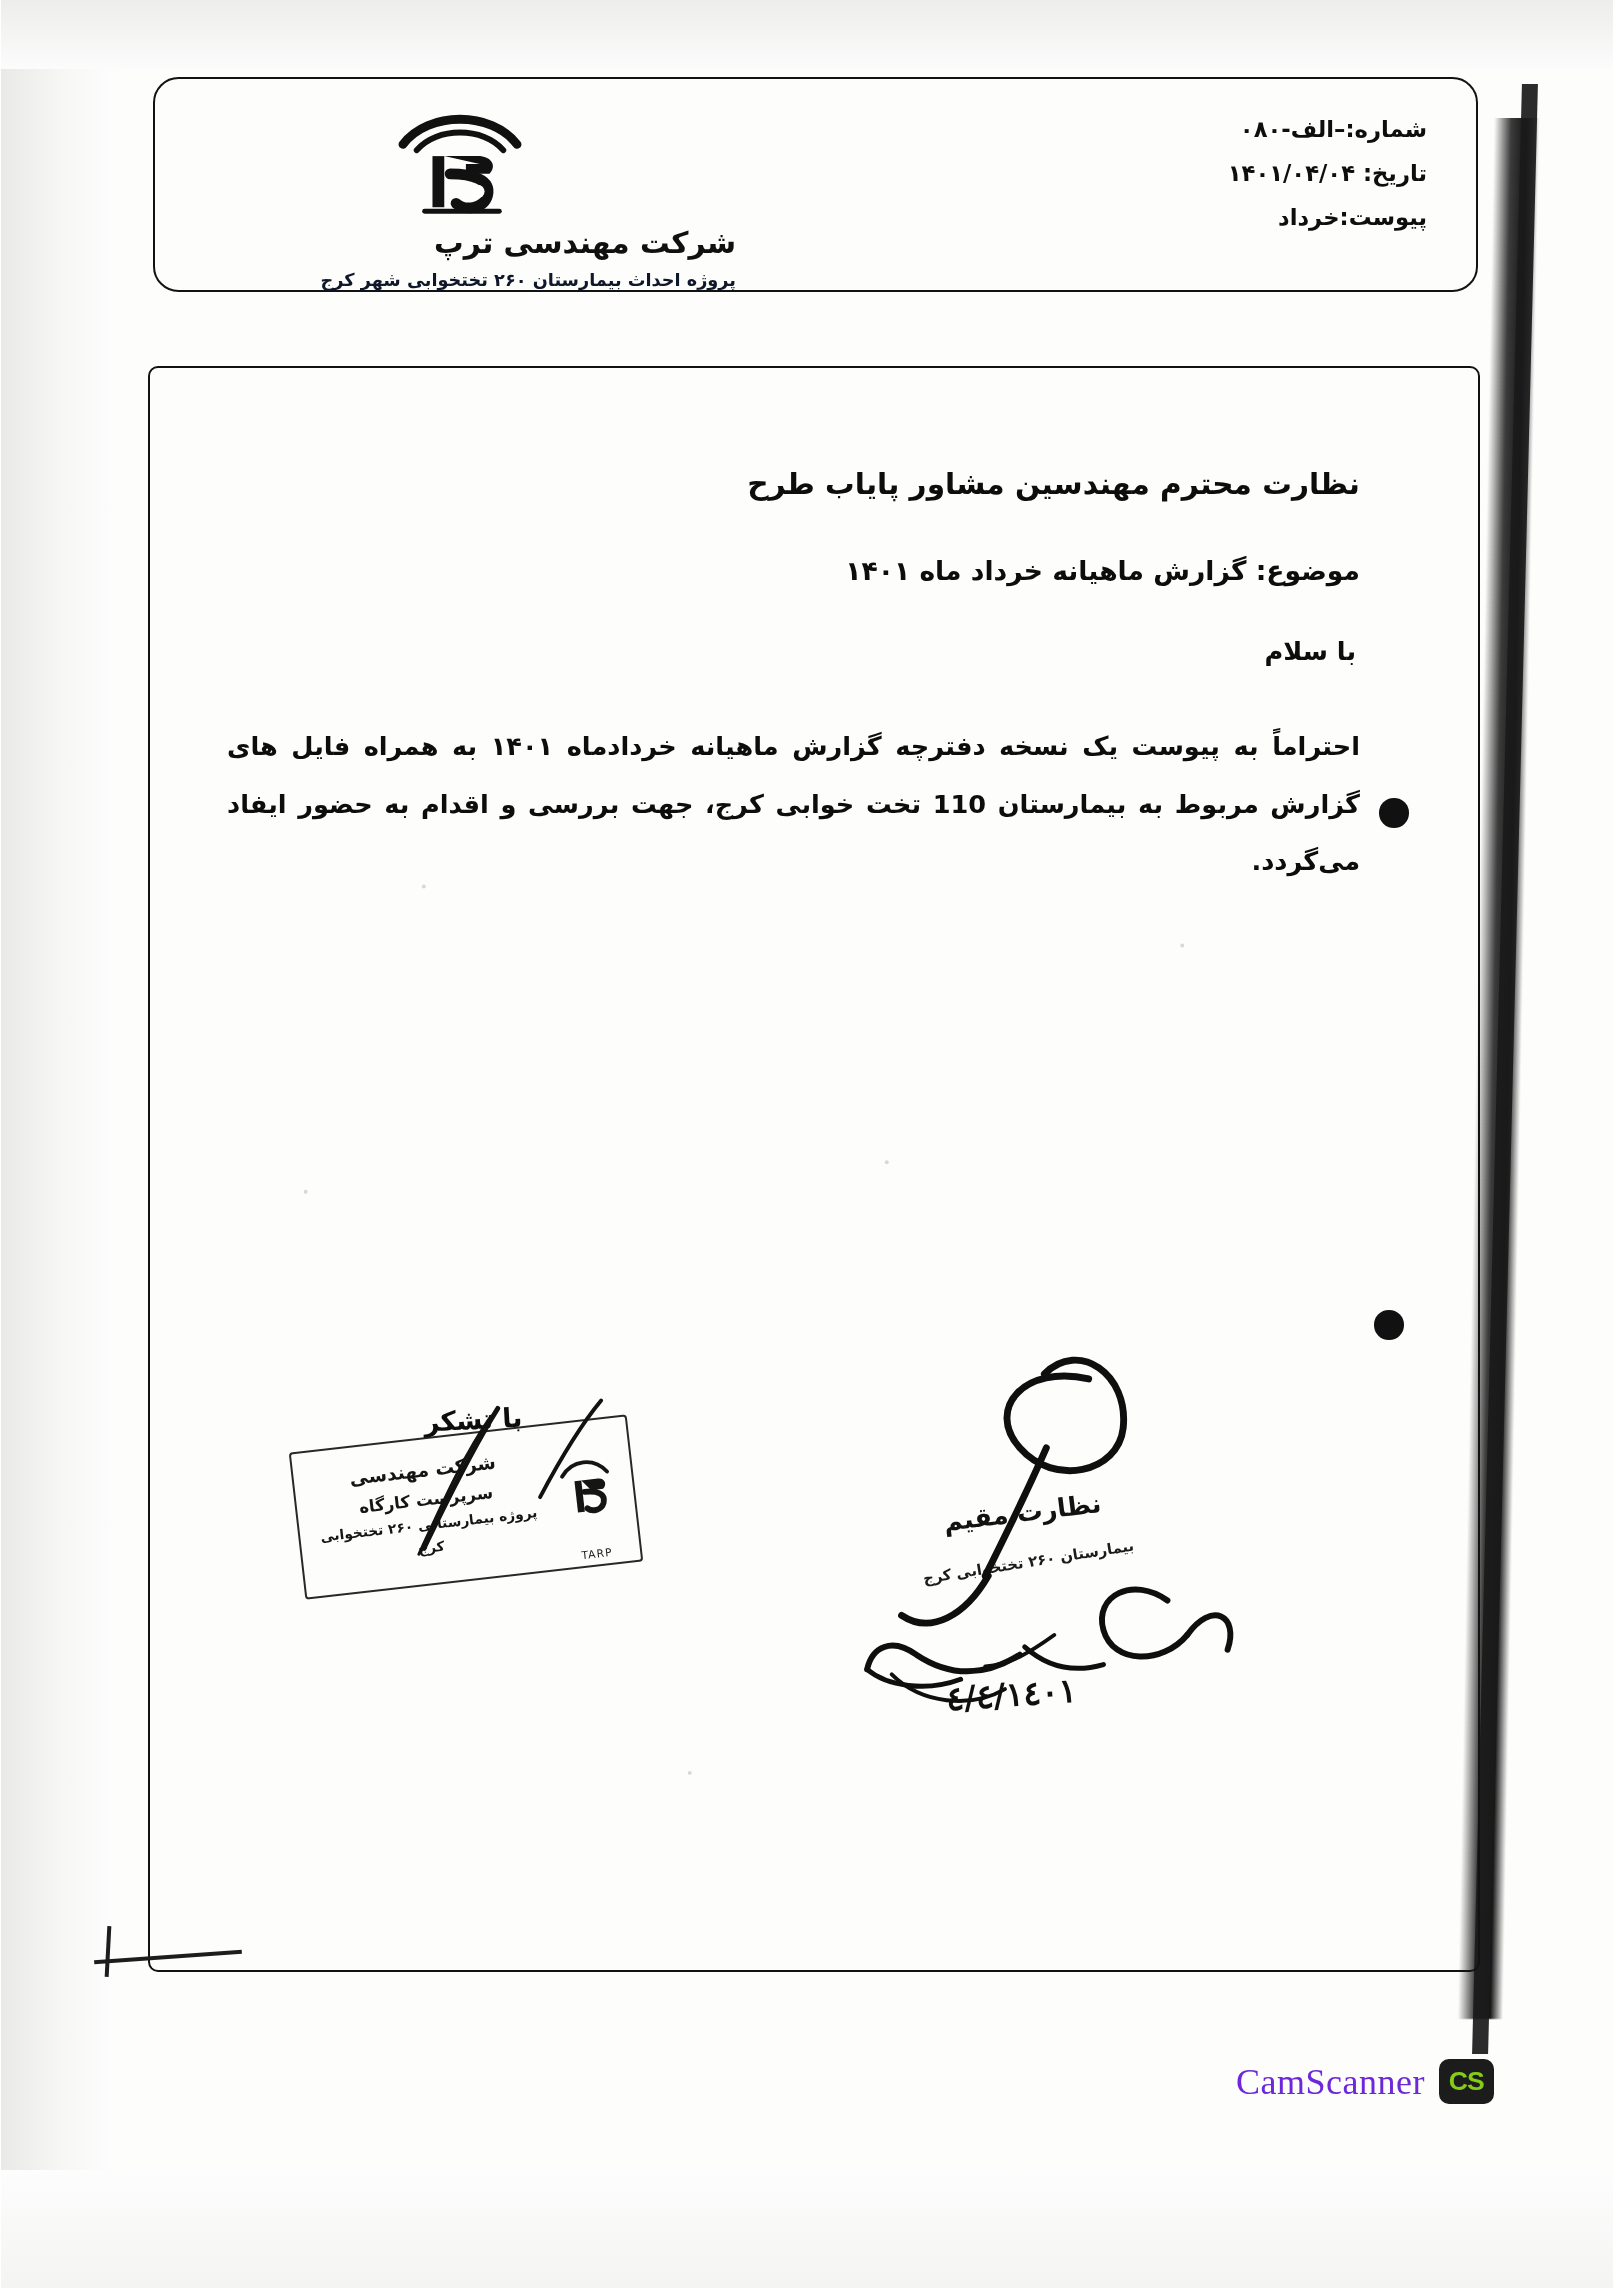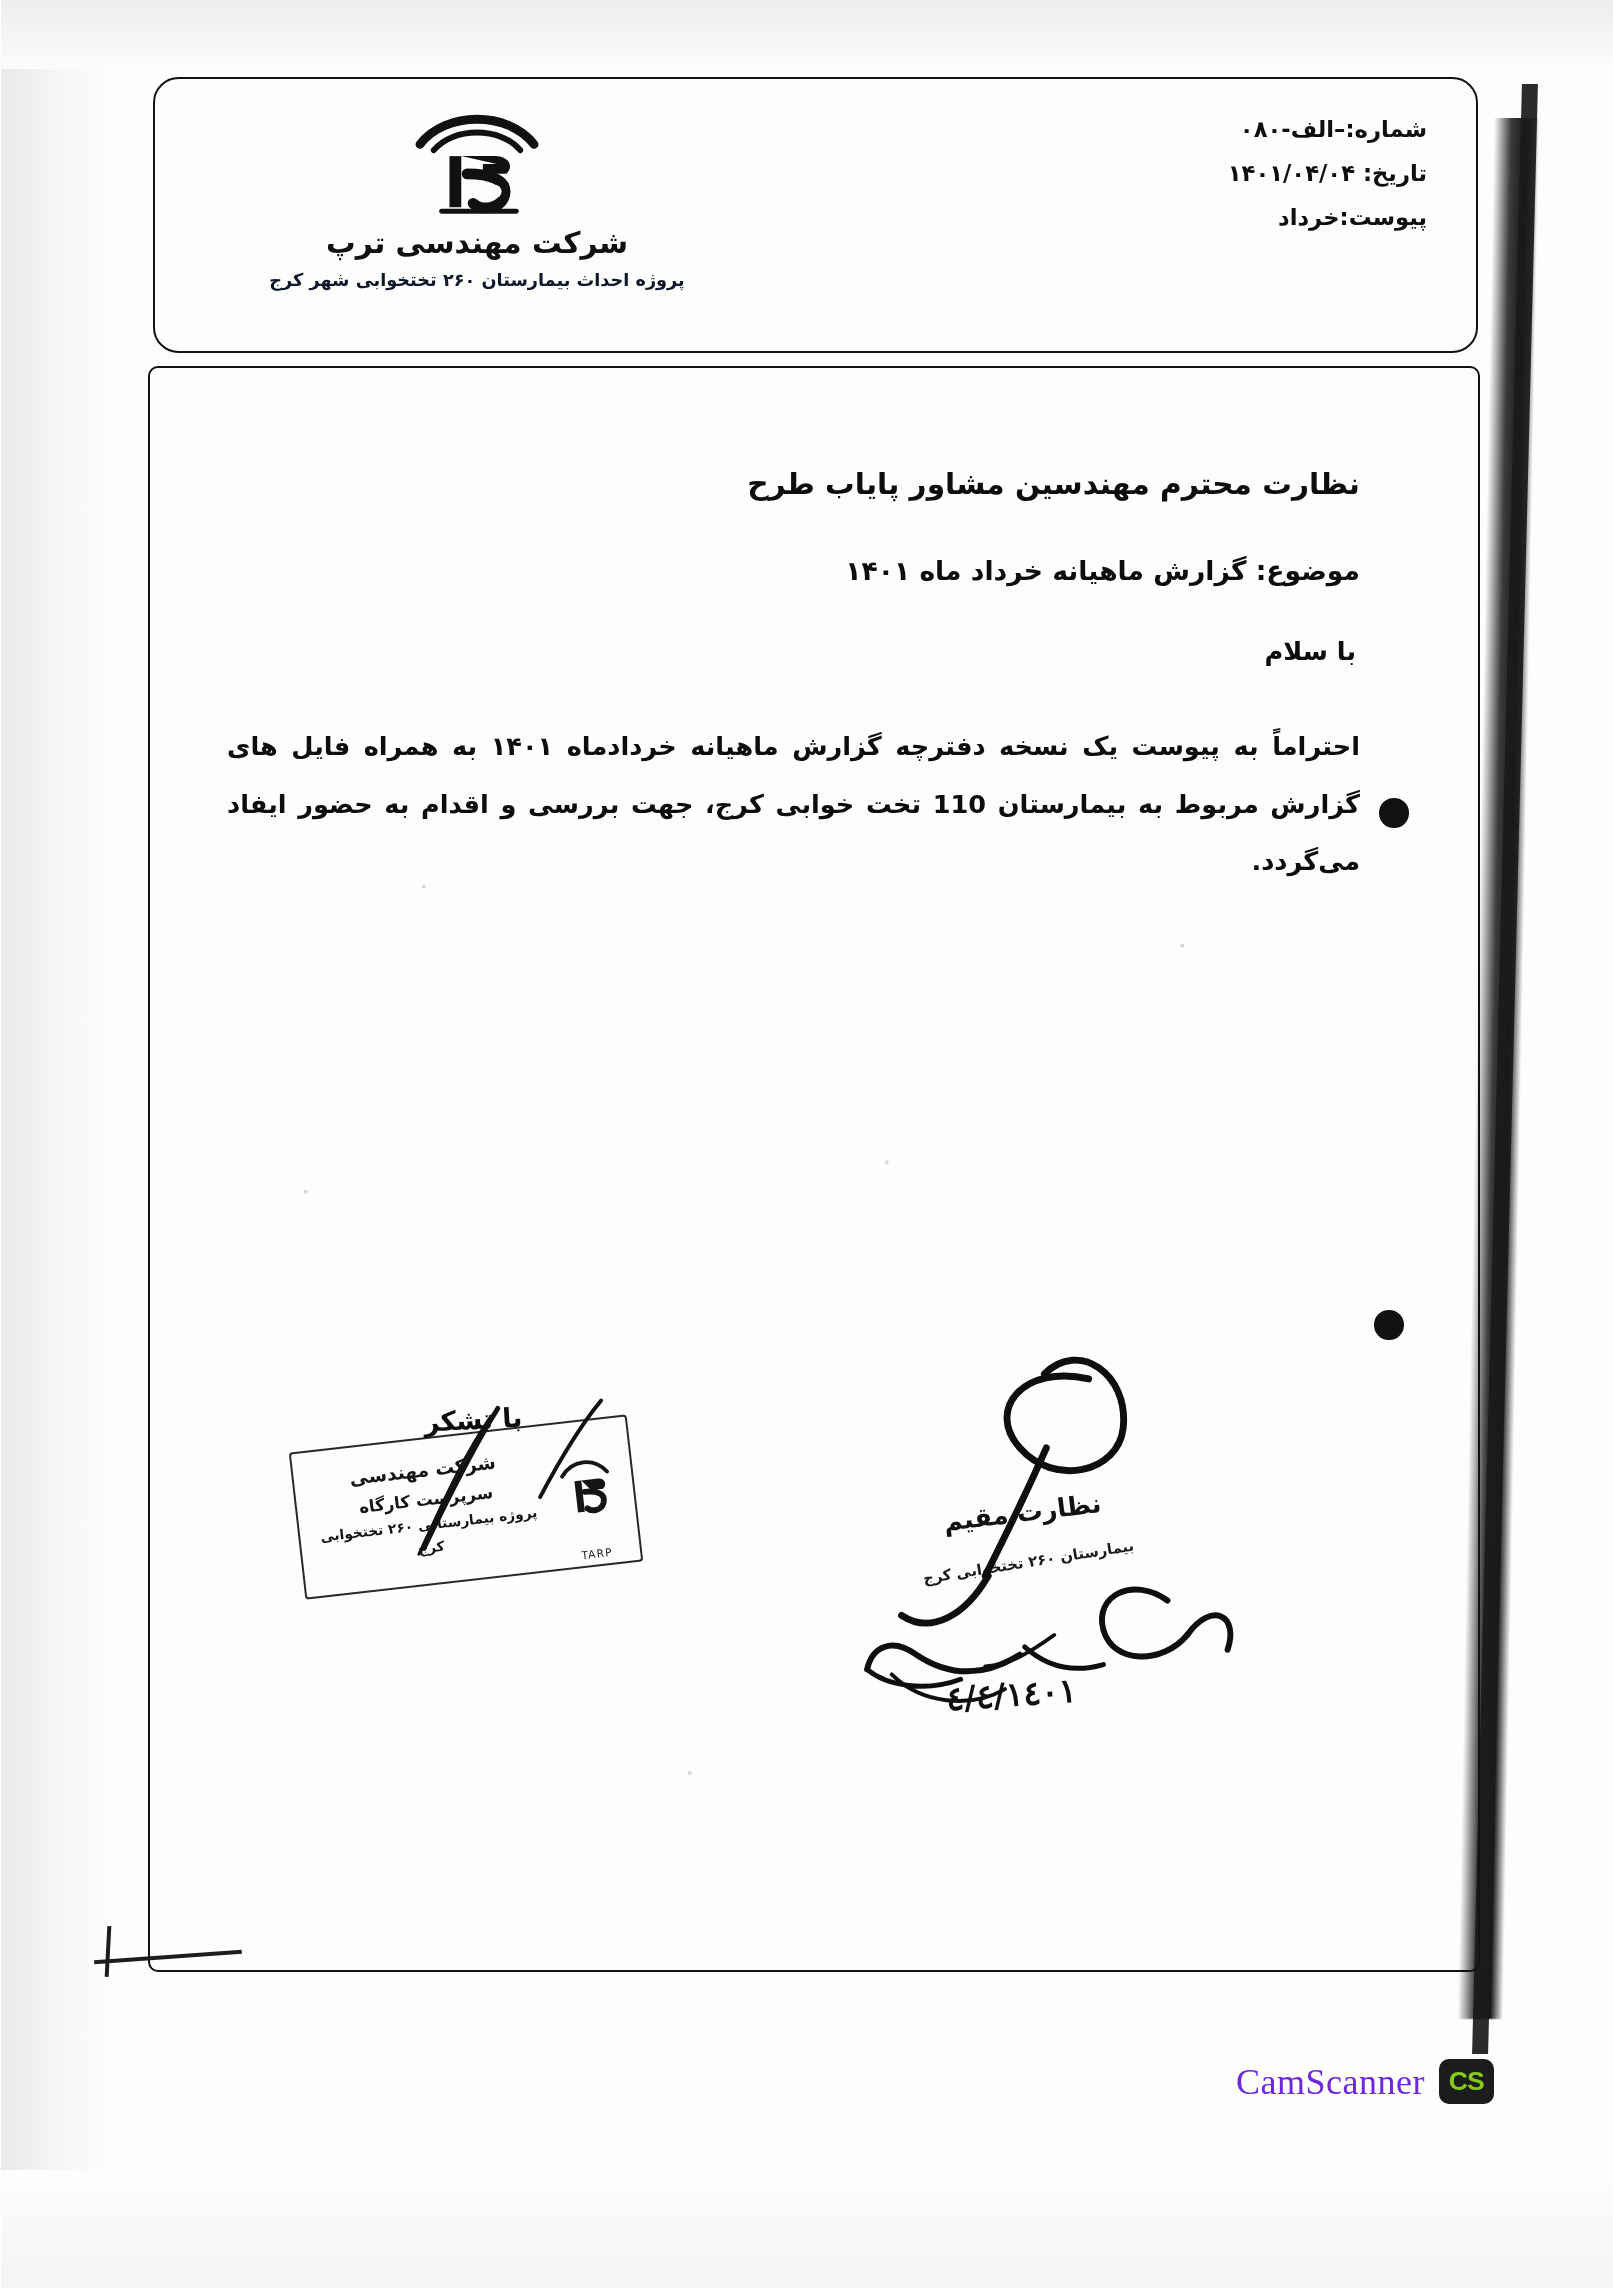--- a/index.html
+++ b/index.html
@@ -62,21 +62,21 @@
     transform: skewX(-1.2deg) rotate(0.25deg);
     opacity: 0.92;
   }
 
   
   #header-box {
     position: absolute;
     left: 153px;
     top: 77px;
     width: 1325px;
-    height: 276px;
+    height: 215px;
     border: 2.5px solid #121212;
     border-radius: 25.6px;
     box-sizing: border-box;
     background: transparent;
   }
 
   .ref-block {
     position: absolute;
     right: 49px;
     top: 27.6px;
@@ -86,24 +86,23 @@
     font-size: 22.7px;
     color: #0e0e0e;
     font-weight: 600;
     letter-spacing: 0.2px;
   }
   .ref-block div { white-space: nowrap; }
 
   
   #company-block {
     position: absolute;
-    left: 46px;
+    left: 29px;
     top: 25.6px;
     width: 552px;
-    text-align: center;
     direction: rtl;
   }
   #logo-mark {
     width: 158px;
     height: 116px;
     margin: 0 auto 5.9px auto;
     position: relative;
   }
   #company-name {
     font-size: 29.6px;

